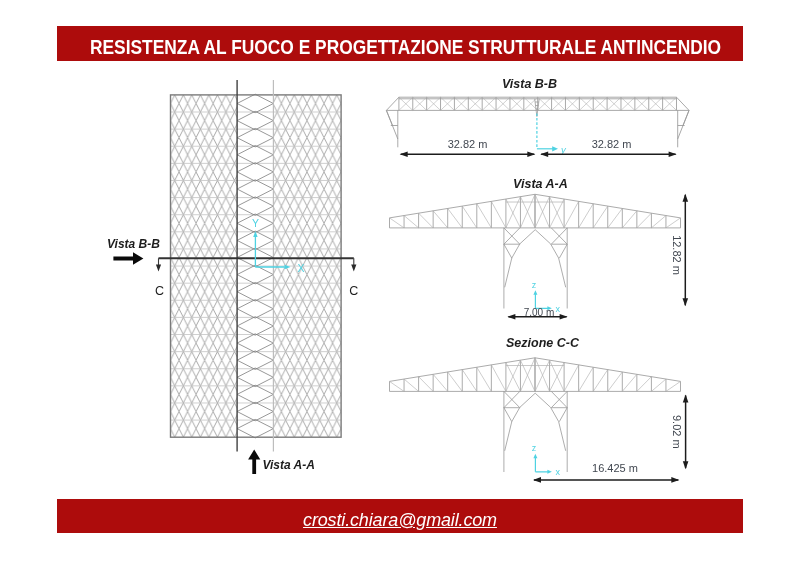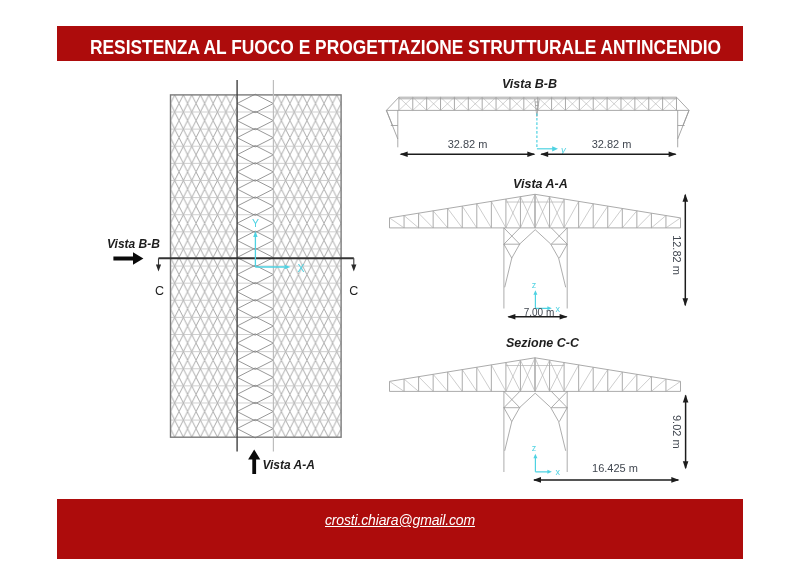--- a/index.html
+++ b/index.html
@@ -4,21 +4,21 @@
 html,body{margin:0;padding:0;background:#ffffff;width:800px;height:565px;overflow:hidden}
 body{font-family:"Liberation Sans",sans-serif;position:relative}
 .banner{position:absolute;left:57px;width:686px;background:#ad0c0c;color:#ffffff;text-align:center}
 </style></head>
 <body>
 
 <div class="banner" style="top:26px;height:35px;line-height:35px;font-size:20px;font-weight:bold;white-space:nowrap">
     <span style="display:inline-block;position:absolute;left:0;top:0;width:686px;transform-origin:0 50%;transform:translateX(33px) scaleX(0.868) translateY(4px);white-space:nowrap">RESISTENZA AL FUOCO E PROGETTAZIONE STRUTTURALE ANTINCENDIO</span>
   </div>
 
-<div class="banner" style="top:499px;height:60px;line-height:42px;font-size:14px;font-style:italic;letter-spacing:-0.15px"><span style="text-decoration:underline">crosti.chiara@gmail.com</span></div>
+<div class="banner" style="top:499px;height:34px;line-height:42px;font-size:18px;font-style:italic;letter-spacing:-0.15px"><span style="text-decoration:underline">crosti.chiara@gmail.com</span></div>
 
 <svg width="800" height="565" viewBox="0 0 800 565" style="position:absolute;left:0;top:0">
 <defs>
       <pattern id="lat" width="8.53" height="34.23" patternUnits="userSpaceOnUse" patternTransform="translate(170.5 94.9)">
         <path d="M4.27 0L0 8.56L4.27 17.115L8.54 25.67L4.27 34.23 M4.27 0L8.54 8.56L4.27 17.115L0 25.67L4.27 34.23" stroke="#858585" stroke-width="0.7" fill="none"></path>
       </pattern>
     </defs>
 
 <rect x="170.5" y="94.9" width="66.6" height="342.3" fill="url(#lat)"></rect>
 

